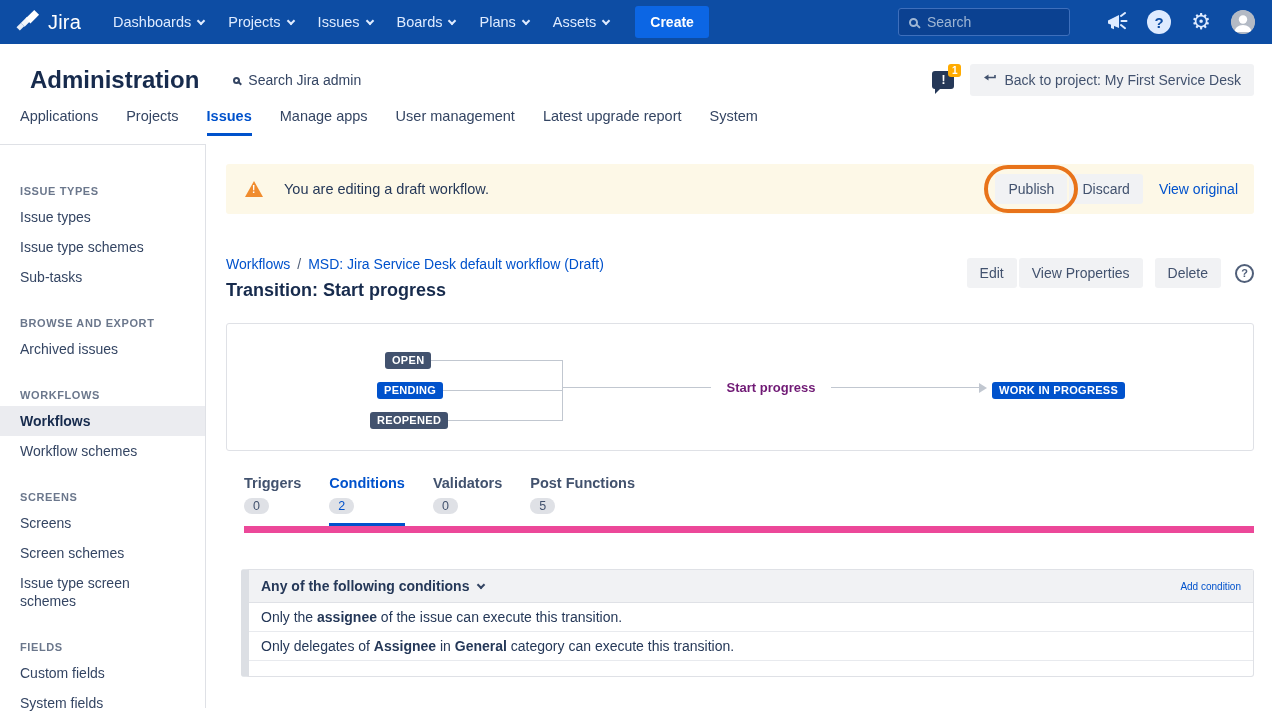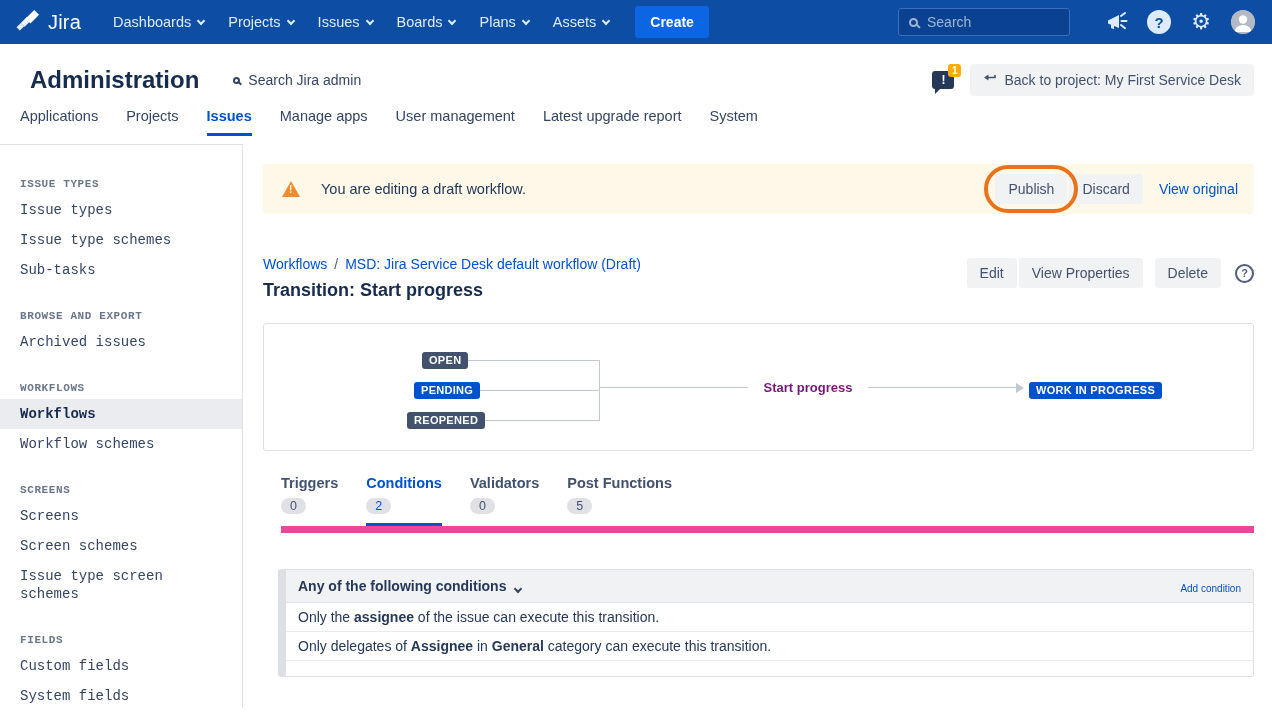--- a/index.html
+++ b/index.html
@@ -37,21 +37,21 @@
   .notif-badge { position:absolute; top:-7px; right:-7px; background:#FFAB00; color:#fff; font-size:10px; font-weight:700; border-radius:3px; padding:1px 4px; line-height:11px; }
   .back-btn { background:#F1F2F4; border:none; border-radius:3px; color:#42526E; font-size:14px; padding:8px 13px; display:flex; align-items:center; gap:8px; cursor:pointer; font-family:inherit; }
 
   
   .admin-tabs { display:flex; gap:28px; padding:0 0 0 20px; height:36px; align-items:flex-start; }
   .admin-tab { font-size:14.5px; color:#344563; padding-bottom:9px; cursor:pointer; }
   .admin-tab.active { color:#0052CC; font-weight:600; border-bottom:3px solid #0052CC; }
 
   
   .layout { display:flex; height:564px; }
-  .sidebar { width:243px; flex:none; border-top:1px solid #DFE1E6; border-right:1px solid #DFE1E6; padding-top:8px;font-family:Liberation Mono, monospace; }
+  .sidebar { width:206px; flex:none; border-top:1px solid #DFE1E6; border-right:1px solid #DFE1E6; padding-top:15px; }
   .side-group { padding-top:25px; }
   .side-group-title { font-size:11px; font-weight:700; color:#6B778C; letter-spacing:.6px; padding:0 20px; margin-bottom:5px; }
   .side-item { font-size:14px; color:#344563; padding:6px 20px; cursor:pointer; line-height:18px; }
   .side-item.active { background:#EBECF0; color:#172B4D; font-weight:600; }
 
   .content { flex:1; padding:0 18px 0 20px; }
 
   
   .banner { margin-top:20px; background:#FDF8E7; border-radius:3px; display:flex; align-items:center; padding:13px 16px; height:50px; }
   .warn-triangle { width:0; height:0; border-left:9px solid transparent; border-right:9px solid transparent; border-bottom:16px solid #F08C2E; position:relative; margin:0 3px; }
@@ -95,21 +95,21 @@
   
   .ttabs { margin:24px 0 0 18px; border-bottom:7px solid #ec4899; display:flex; gap:28px; }
   .ttab { padding-bottom:9px; cursor:pointer; }
   .ttab-label { font-size:14.5px; font-weight:600; color:#42526E; }
   .ttab-count { display:inline-block; margin-top:7px; background:#DFE1E6; border-radius:9px; padding:1px 9px; font-size:12.5px; color:#42526E; }
   .ttab.active { border-bottom:3px solid #0052CC; }
   .ttab.active .ttab-label, .ttab.active .ttab-count { color:#0052CC; }
 
   
   .panel { margin:36px 0 0 15px; border:1px solid #DFE1E6; border-left:8px solid #DCDFE4; border-radius:3px; }
-  .panel-header { display:flex; align-items:flex-end; background:#F1F2F4; padding:8px 12px; border-bottom:1px solid #DFE1E6; }
+  .panel-header { display:flex; align-items:center; background:#F1F2F4; padding:8px 12px; border-bottom:1px solid #DFE1E6; }
   .panel-title { font-size:14px; font-weight:700; color:#253858; cursor:pointer; }
   .chev-dark { display:inline-block; width:6px; height:6px; border-right:2px solid #344563; border-bottom:2px solid #344563; transform:rotate(45deg); margin-left:9px; margin-bottom:2px; }
   .panel-spacer { flex:1; }
   .add-link { color:#0052CC; font-size:10px; text-decoration:none; cursor:pointer; }
   .panel-row { padding:5px 12px; font-size:14px; color:#253858; border-bottom:1px solid #E8EAEE; line-height:18px; }
   .panel-footer { height:15px; }
 </style>
 </head>
 <body>
 

